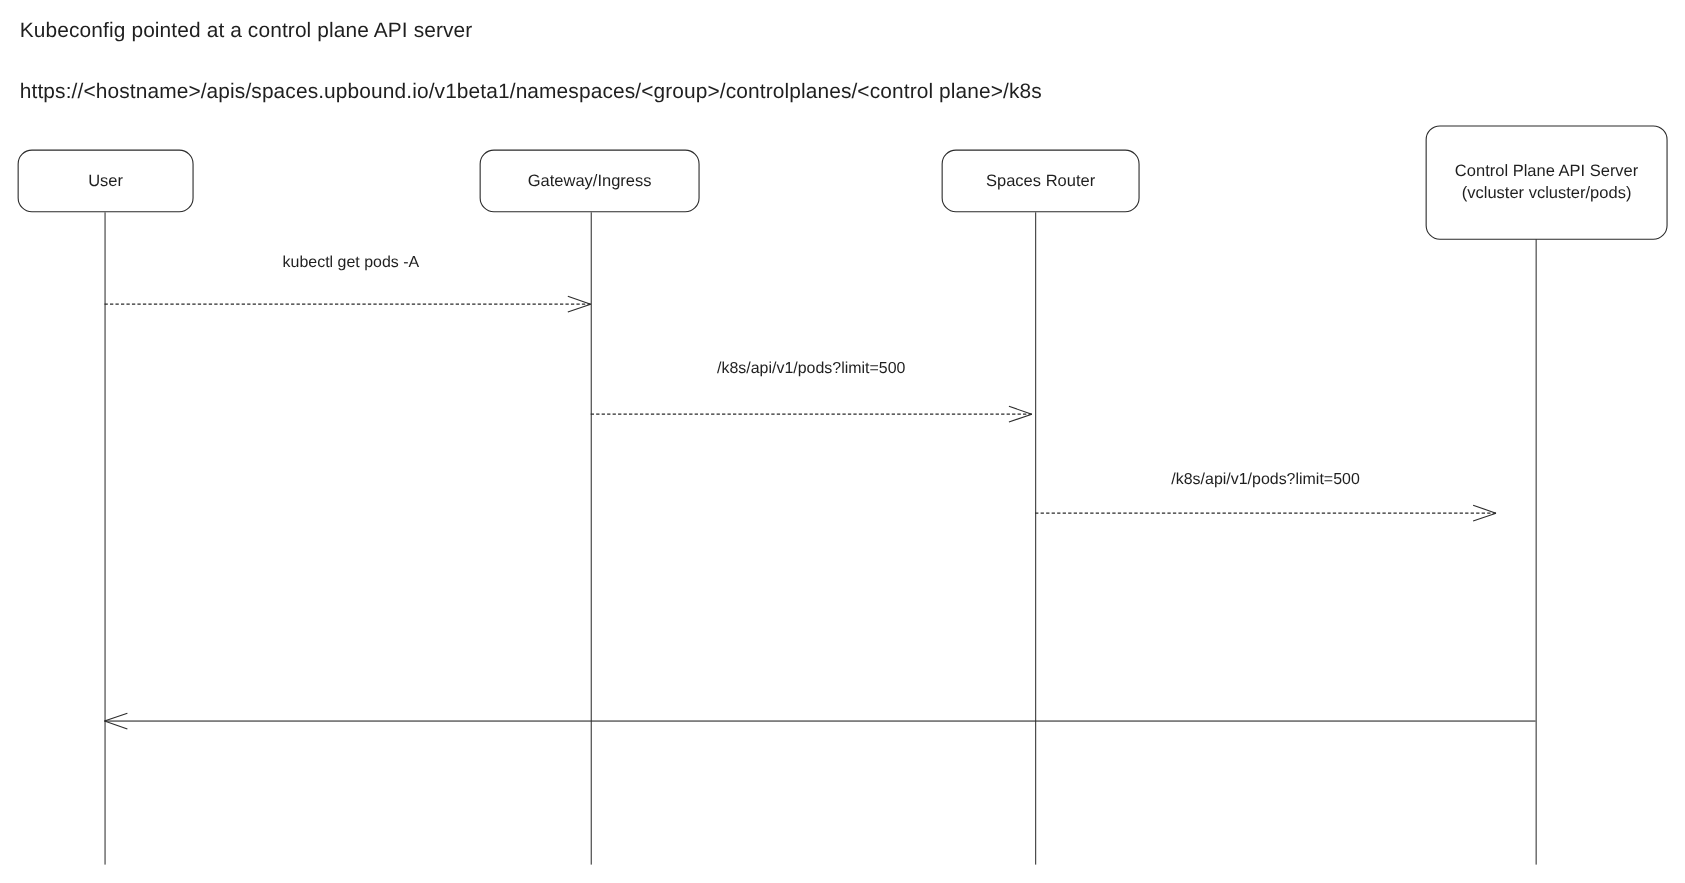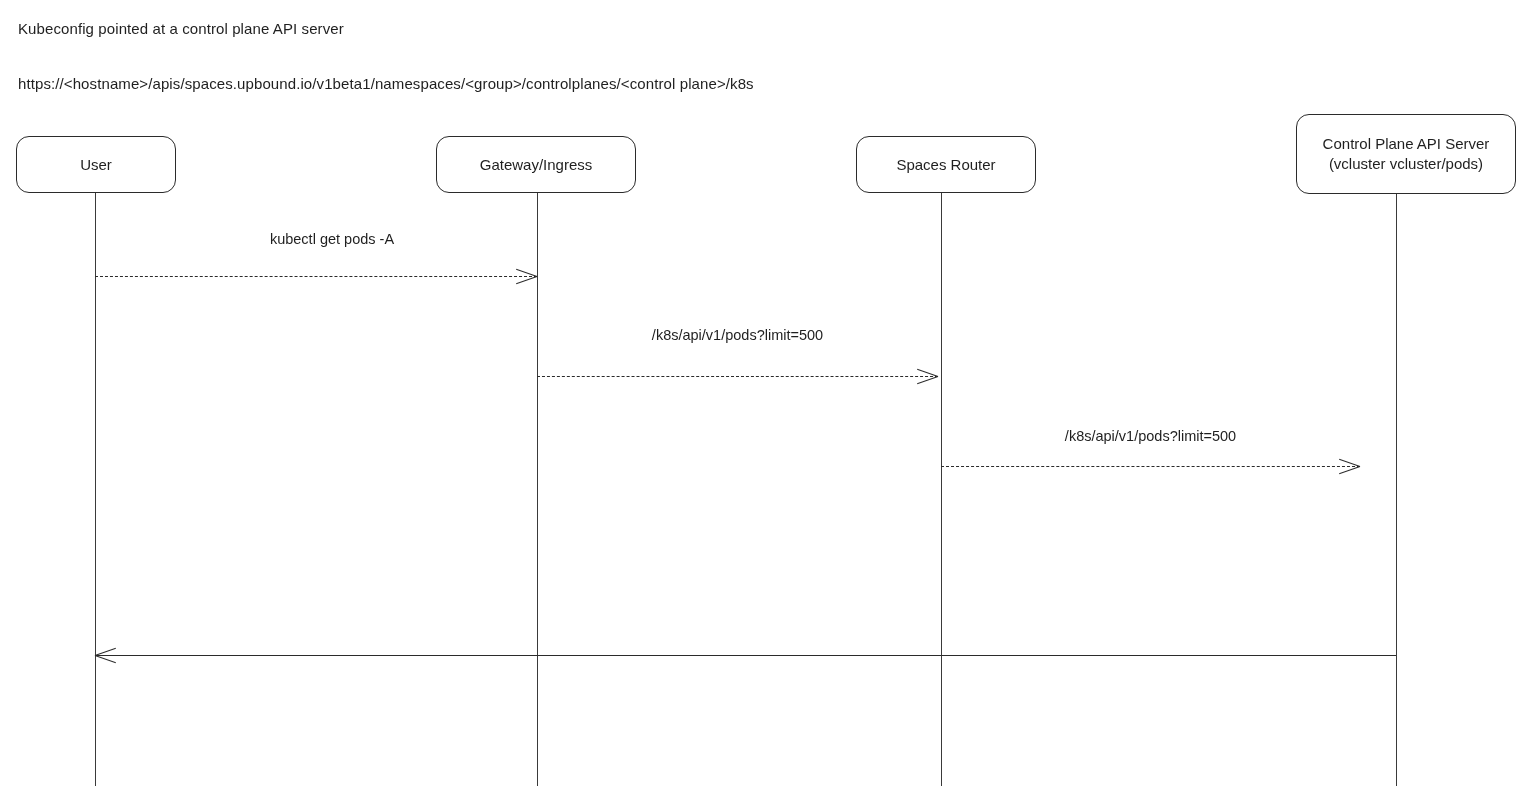--- a/index.html
+++ b/index.html
@@ -15,21 +15,21 @@
     position: relative;
     width: 1532px;
     height: 803px;
     background: #ffffff;
     overflow: hidden;
   }
 
   
   .note {
     position: absolute;
-    font-size: 15px;
+    font-size: 19px;
     line-height: 19px;
     color: #1f1f1f;
     white-space: nowrap;
     letter-spacing: 0.1px;
   }
   #note-title { left: 18px; top: 19px; }
   #note-url   { left: 18px; top: 58px; margin-top: 16px; }
 
   
   .participant {
@@ -122,28 +122,28 @@
   <div class="participant" style="left: 16px; top: 136px; width: 160px; height: 57px;">
     <div>
       <span>User</span>
     </div>
   </div>
   <div class="participant" style="left: 856px; top: 136px; width: 180px; height: 57px;">
     <div>
       <span>Spaces Router</span>
     </div>
   </div>
-  <div class="participant" style="left: 1296px; top: 114px; width: 220px; height: 80px;">
+  <div class="participant" style="left: 1296px; top: 114px; width: 220px; height: 104px;">
     <div>
       <span>Control Plane API Server</span>
       <span>(vcluster vcluster/pods)</span>
     </div>
   </div>
 
-  <div class="msg-label" style="left: 332px; top: 230px;">kubectl get pods -A</div>
+  <div class="msg-label" style="left: 319px; top: 230px;">kubectl get pods -A</div>
   <div class="msg-line dashed" style="left: 95px; top: 276px; width: 442px;"></div>
   <div class="arrowhead right" style="top: 276px; left: 537px;">
     <i class="a"></i>
       <i class="b"></i>
   </div>
 
   <div class="msg-label" style="left: 737.5px; top: 326px;">/k8s/api/v1/pods?limit=500</div>
   <div class="msg-line dashed" style="left: 537px; top: 376px; width: 401px;"></div>
   <div class="arrowhead right" style="top: 376px; left: 938px;">
     <i class="a"></i>

